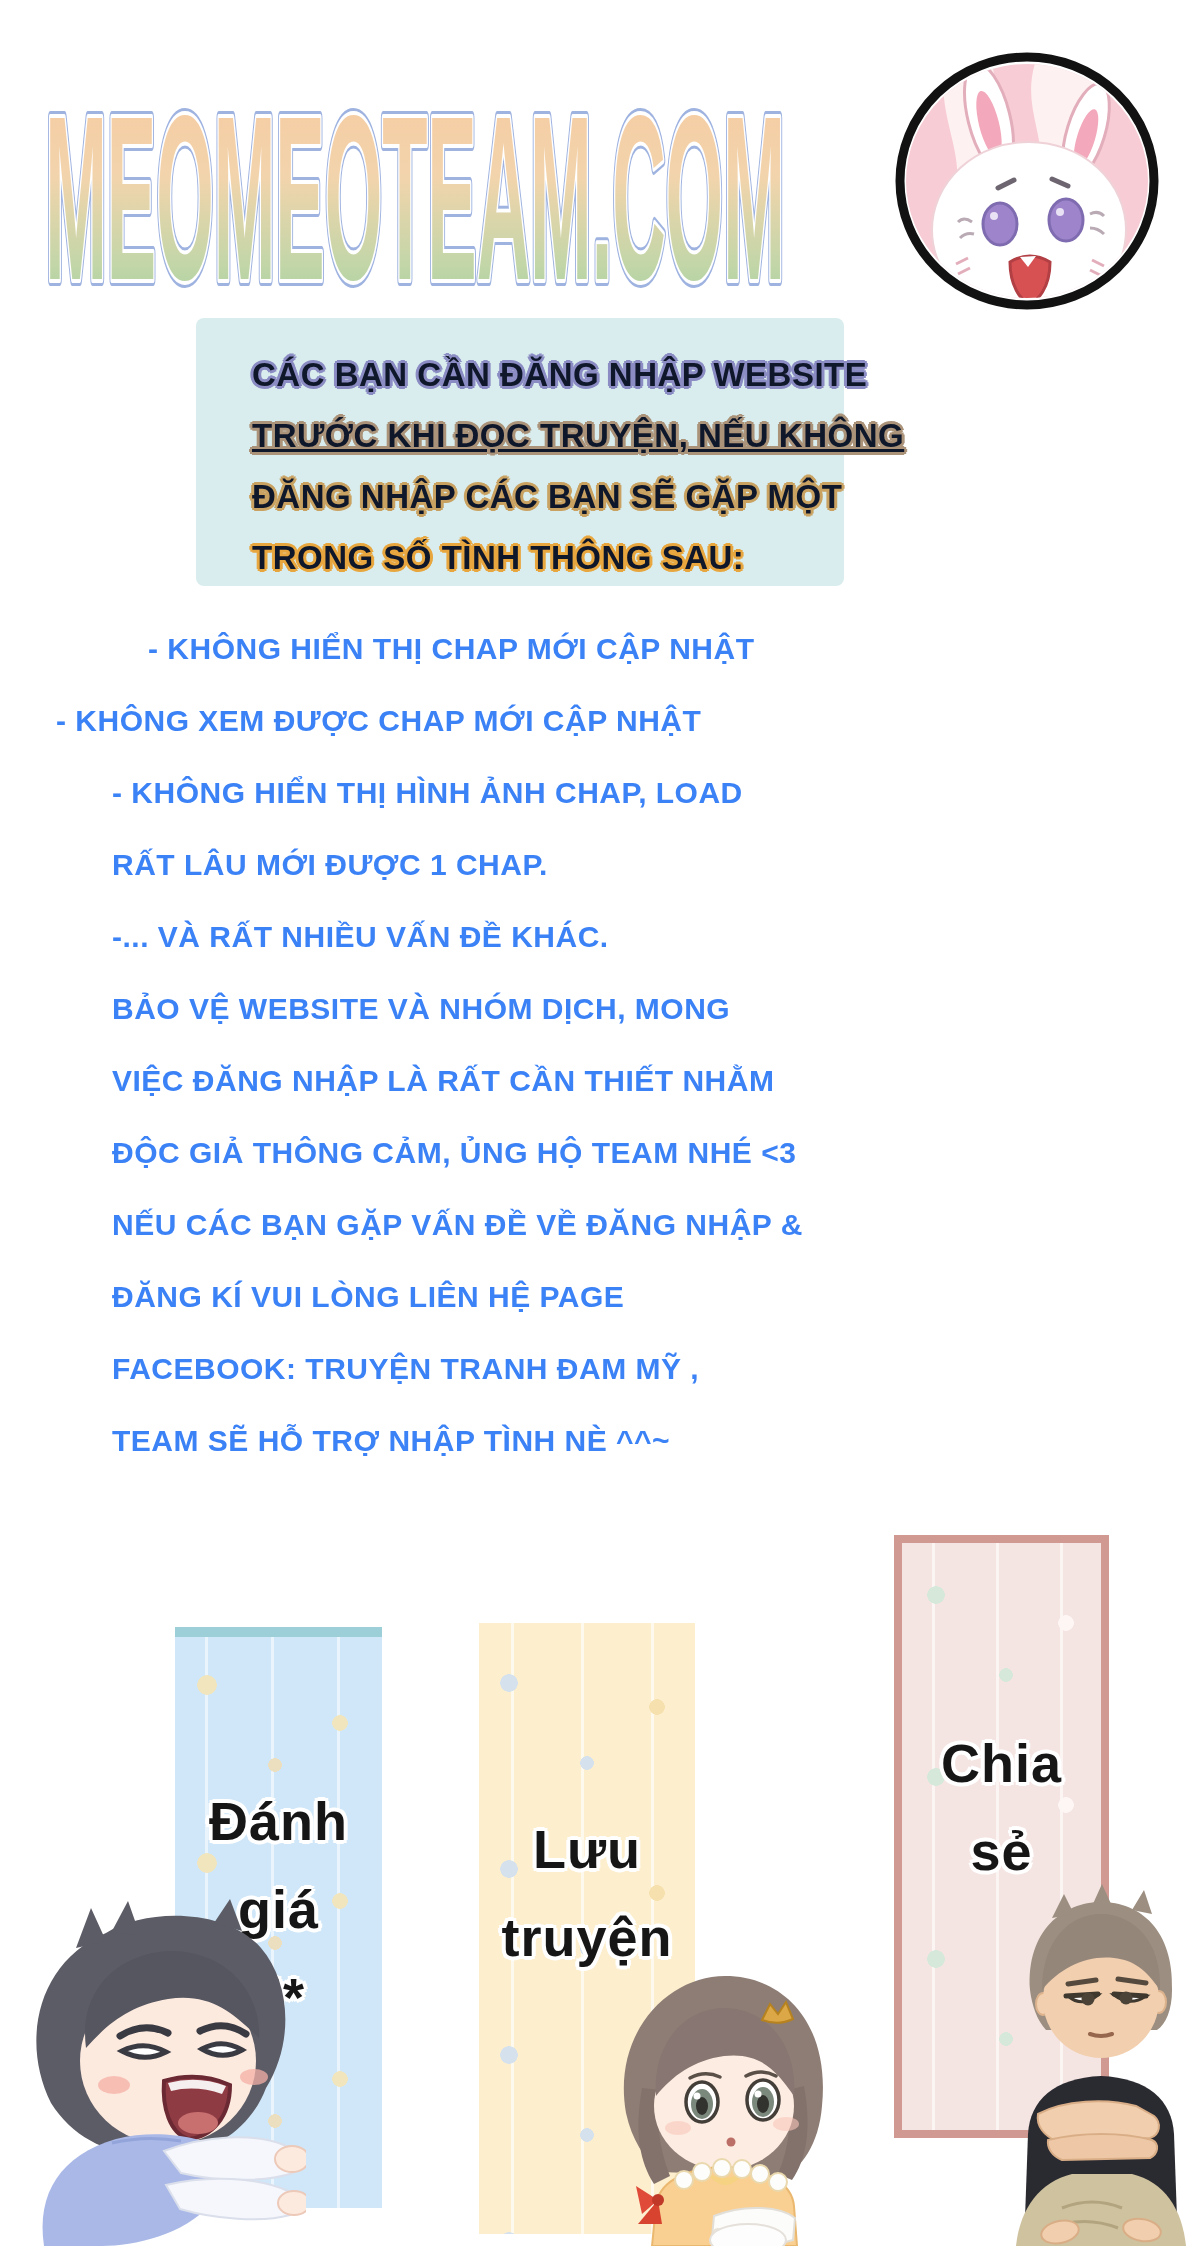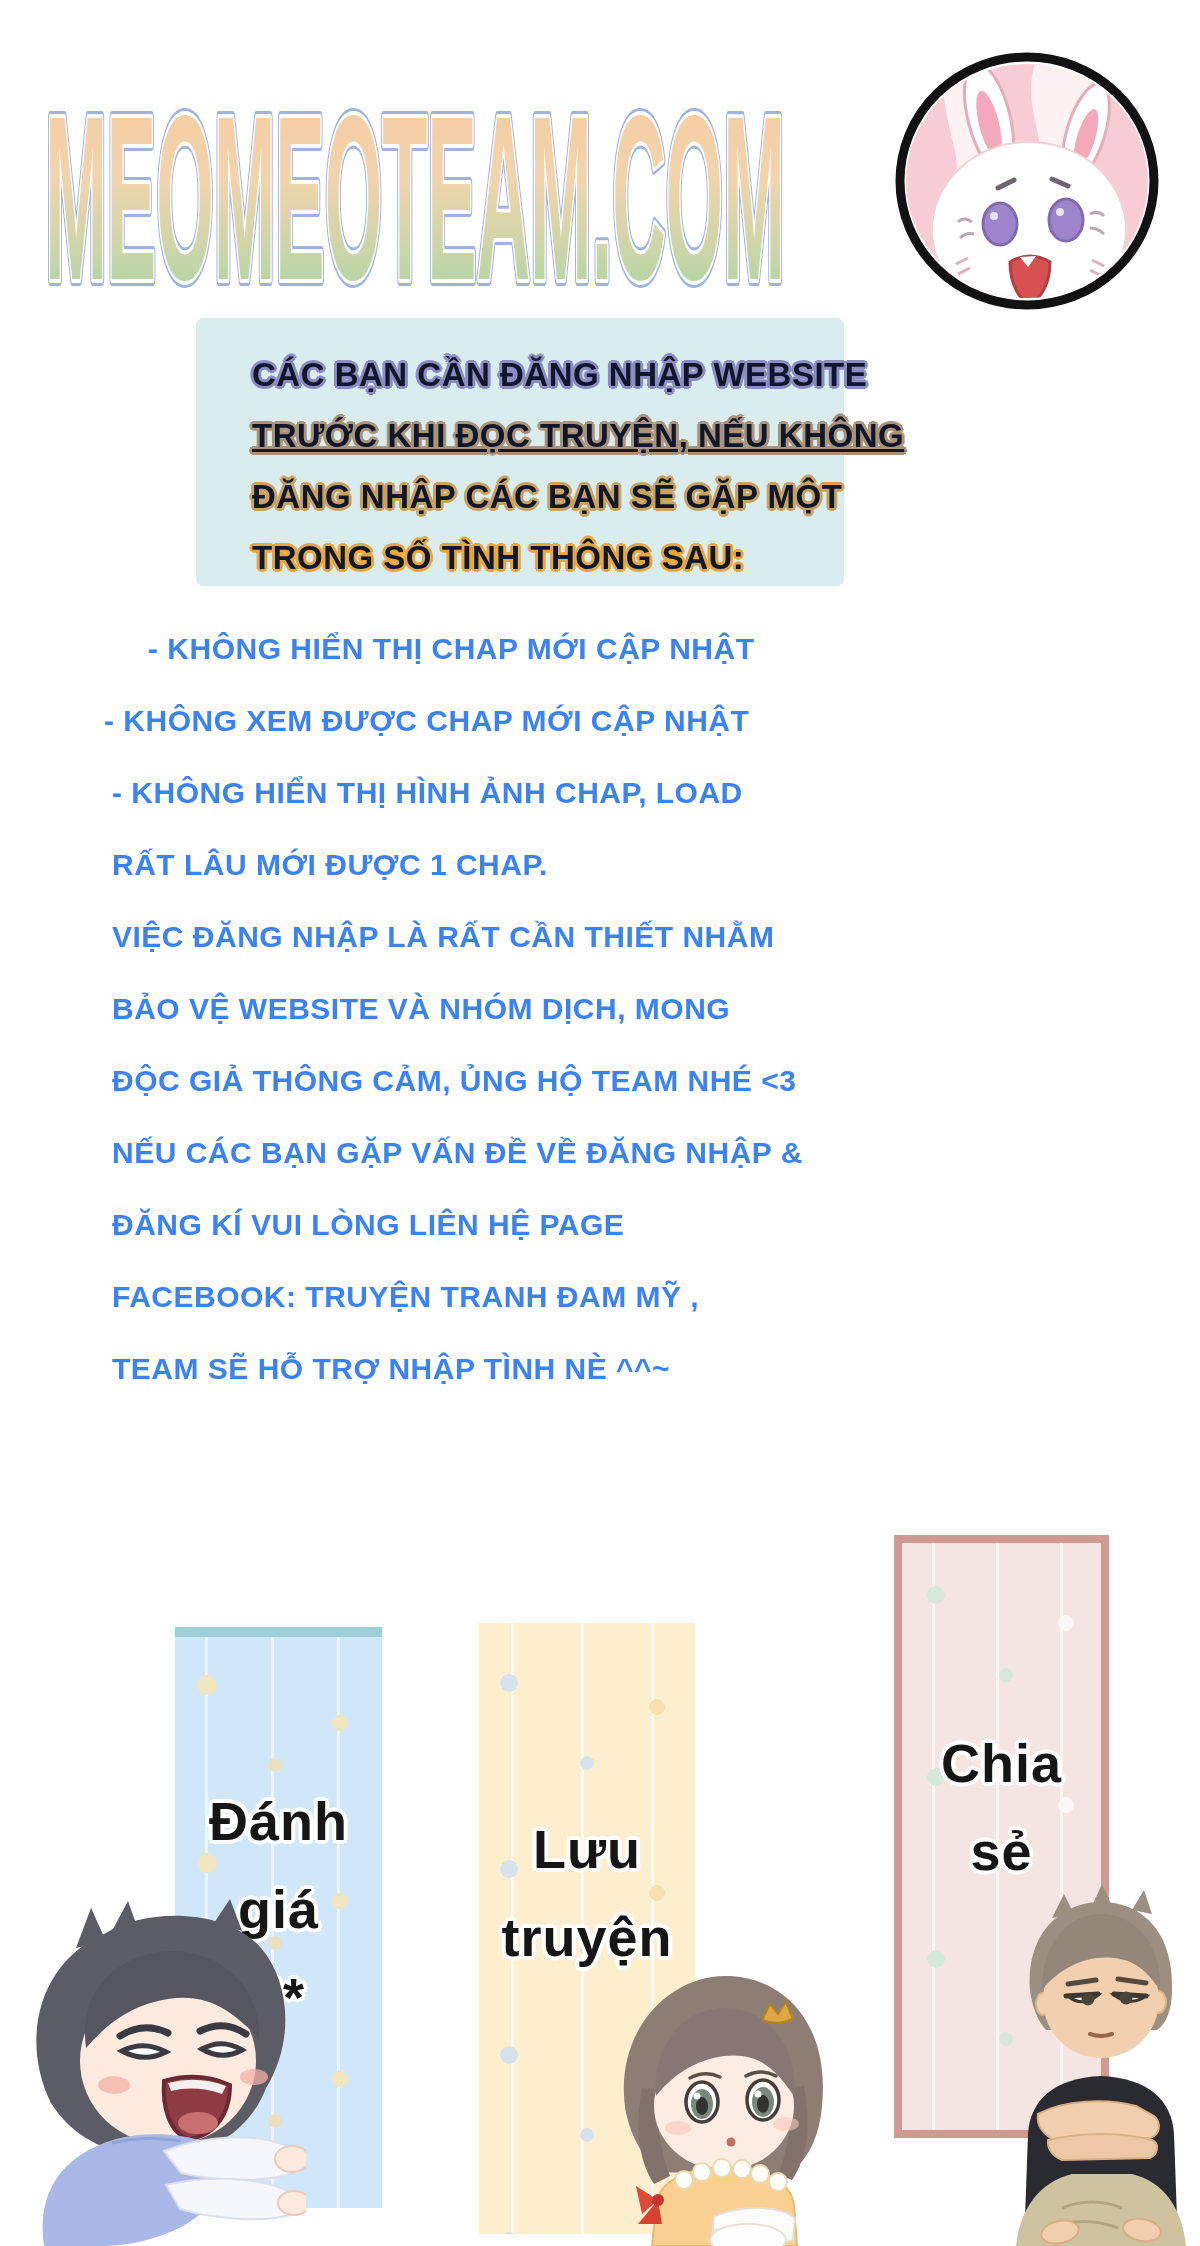--- a/index.html
+++ b/index.html
@@ -22,21 +22,21 @@
   .ol-tan   {text-shadow:3px 0 #c9a262,-3px 0 #c9a262,0 3px #c9a262,0 -3px #c9a262,
              2px 2px #c9a262,-2px -2px #c9a262,2px -2px #c9a262,-2px 2px #c9a262;}
   .ol-orange{text-shadow:3px 0 #e8a63e,-3px 0 #e8a63e,0 3px #e8a63e,0 -3px #e8a63e,
              2px 2px #e8a63e,-2px -2px #e8a63e,2px -2px #e8a63e,-2px 2px #e8a63e;}
 
   
   .body-text{position:absolute;left:0;top:613px;width:1200px;}
   .body-text .bline{font-weight:700;font-size:30px;line-height:72px;color:#3b82f6;
                     padding-left:112px;white-space:nowrap;letter-spacing:.5px;}
   .body-text .ind-a{padding-left:148px;}
-  .body-text .ind-b{padding-left:104px;}
+  .body-text .ind-b{padding-left:56px;}
 
   
   .card{position:absolute;box-sizing:border-box;}
   .card-blue{left:175px;top:1627px;width:207px;height:581px;background-color:#cfe7f8;
     border-top:10px solid #9ccfd8;
     background-image:
       radial-gradient(circle 10px at 32px 48px,#f1e5bd 95%,rgba(0,0,0,0) 100%),
       radial-gradient(circle 7px at 100px 128px,#ecdfc0 95%,rgba(0,0,0,0) 100%),
       radial-gradient(circle 8px at 165px 86px,#f1e5bd 95%,rgba(0,0,0,0) 100%),
       repeating-linear-gradient(90deg,rgba(255,255,255,0) 0 30px,rgba(255,255,255,.55) 30px 33px,rgba(255,255,255,0) 33px 66px);
@@ -125,22 +125,23 @@
     <div class="nline ol-brown">TRƯỚC KHI ĐỌC TRUYỆN, NẾU KHÔNG</div>
     <div class="nline ol-tan">ĐĂNG NHẬP CÁC BẠN SẼ GẶP MỘT</div>
     <div class="nline ol-orange">TRONG SỐ TÌNH THÔNG SAU:</div>
   </div>
 
   <div class="body-text">
     <div class="bline ind-a">- KHÔNG HIỂN THỊ CHAP MỚI CẬP NHẬT</div>
     <div class="bline ind-b">- KHÔNG XEM ĐƯỢC CHAP MỚI CẬP NHẬT</div>
     <div class="bline">- KHÔNG HIỂN THỊ HÌNH ẢNH CHAP, LOAD</div>
     <div class="bline">RẤT LÂU MỚI ĐƯỢC 1 CHAP.</div>
+    <div class="bline">-... VÀ RẤT NHIỀU VẤN ĐỀ KHÁC.</div>
+    <div class="bline">BẢO VỆ WEBSITE VÀ NHÓM DỊCH, MONG</div>
     <div class="bline">VIỆC ĐĂNG NHẬP LÀ RẤT CẦN THIẾT NHẰM</div>
-    <div class="bline">BẢO VỆ WEBSITE VÀ NHÓM DỊCH, MONG</div>
     <div class="bline">ĐỘC GIẢ THÔNG CẢM, ỦNG HỘ TEAM NHÉ &lt;3</div>
     <div class="bline">NẾU CÁC BẠN GẶP VẤN ĐỀ VỀ ĐĂNG NHẬP &amp;</div>
     <div class="bline">ĐĂNG KÍ VUI LÒNG LIÊN HỆ PAGE</div>
     <div class="bline">FACEBOOK: TRUYỆN TRANH ĐAM MỸ ,</div>
     <div class="bline">TEAM SẼ HỖ TRỢ NHẬP TÌNH NÈ ^^~</div>
   </div>
 
   <div class="card card-blue">
     <div class="card-label lbl-blue">
       <div>Đánh</div>

